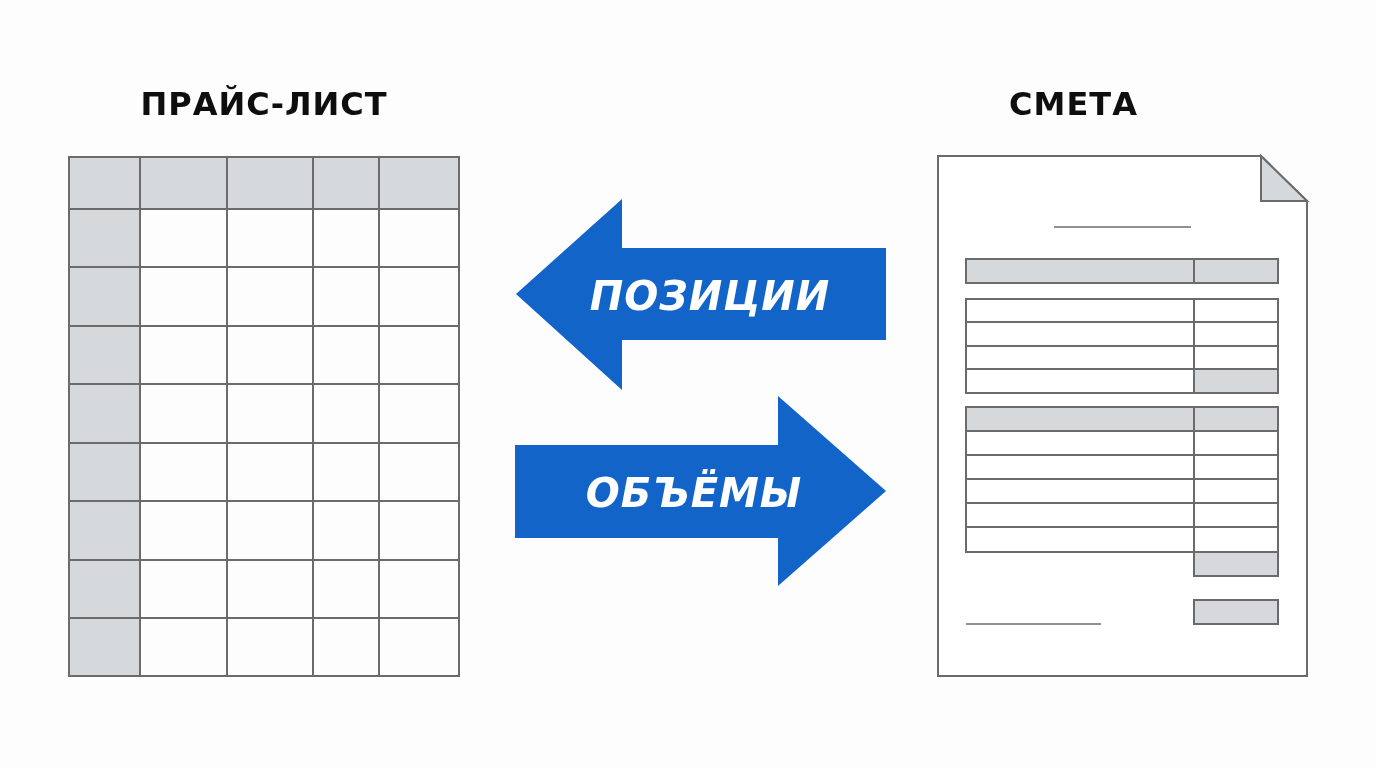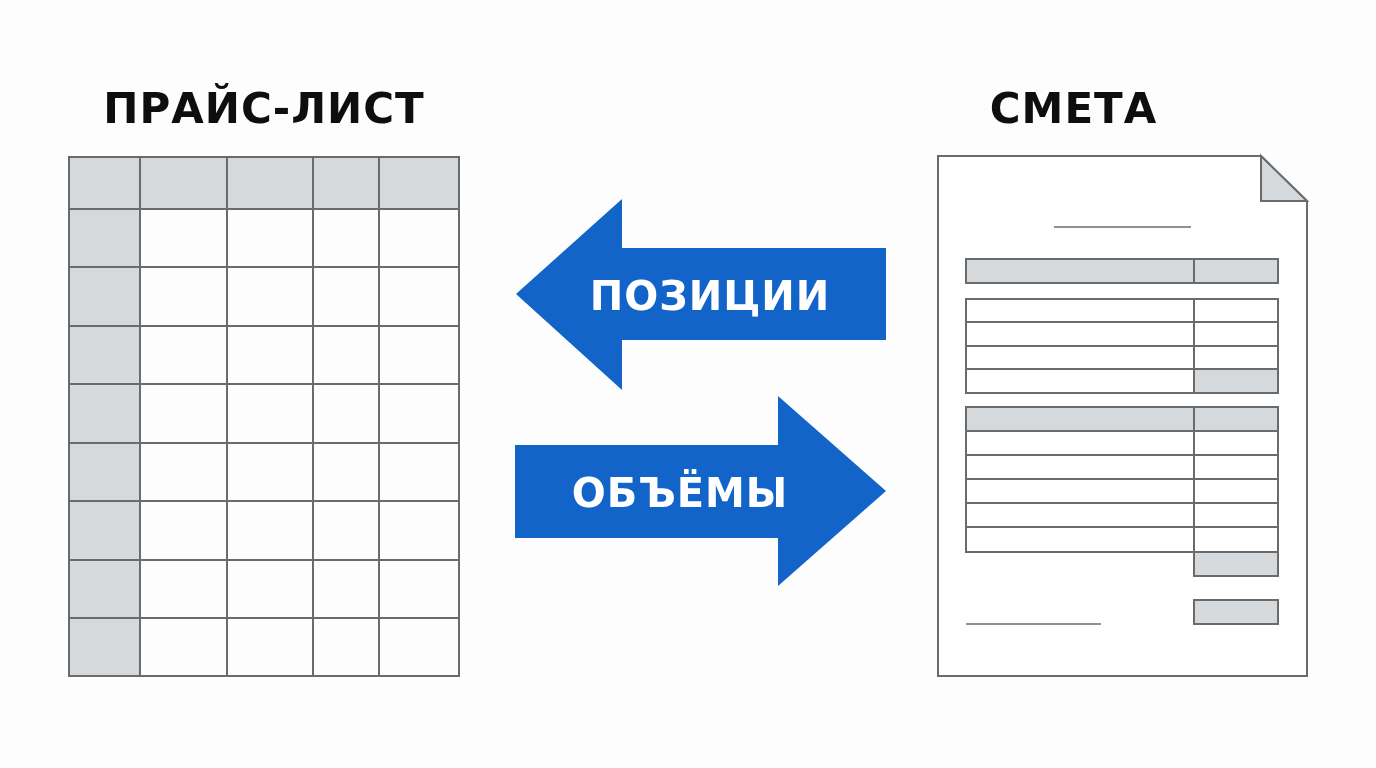--- a/index.html
+++ b/index.html
@@ -1,23 +1,23 @@
 <!DOCTYPE html>
 <html><head>
 <meta charset="utf-8">
 <style>
   html,body{margin:0;padding:0;}
   body{width:1376px;height:768px;background:#fdfdfd;position:relative;overflow:hidden;font-family:"DejaVu Sans","Liberation Sans",sans-serif;}
-  .title{position:absolute;font-weight:bold;color:#0e0e0e;font-size:42px;letter-spacing:1px;text-align:center;line-height:1;}
+  .title{position:absolute;font-weight:bold;color:#0e0e0e;font-size:32px;letter-spacing:1px;text-align:center;line-height:1;}
   #t-left{left:64px;width:400px;top:88px;}
   #t-right{left:901px;width:345px;top:88px;}
   svg{position:absolute;left:0;top:0;}
-  .arrow-label{position:absolute;color:#fff;font-weight:bold;font-size:40px;letter-spacing:1px;line-height:1;text-align:center;}
+  .arrow-label{position:absolute;color:#fff;font-weight:bold;font-size:40px;letter-spacing:1px;line-height:1;text-align:center;font-style:italic;}
   #lbl-left{left:560px;width:300px;top:276px;}
-  #lbl-right{left:530px;width:300px;top:473px;}
+  #lbl-right{left:544px;width:300px;top:473px;}
 </style>
 </head>
 <body>
 
 <div class="title" id="t-left">ПРАЙС-ЛИСТ</div>
 <div class="title" id="t-right">СМЕТА</div>
 
 <svg width="1376" height="768" viewBox="0 0 1376 768">
 
   <g stroke="#6b6b6b" stroke-width="2">

